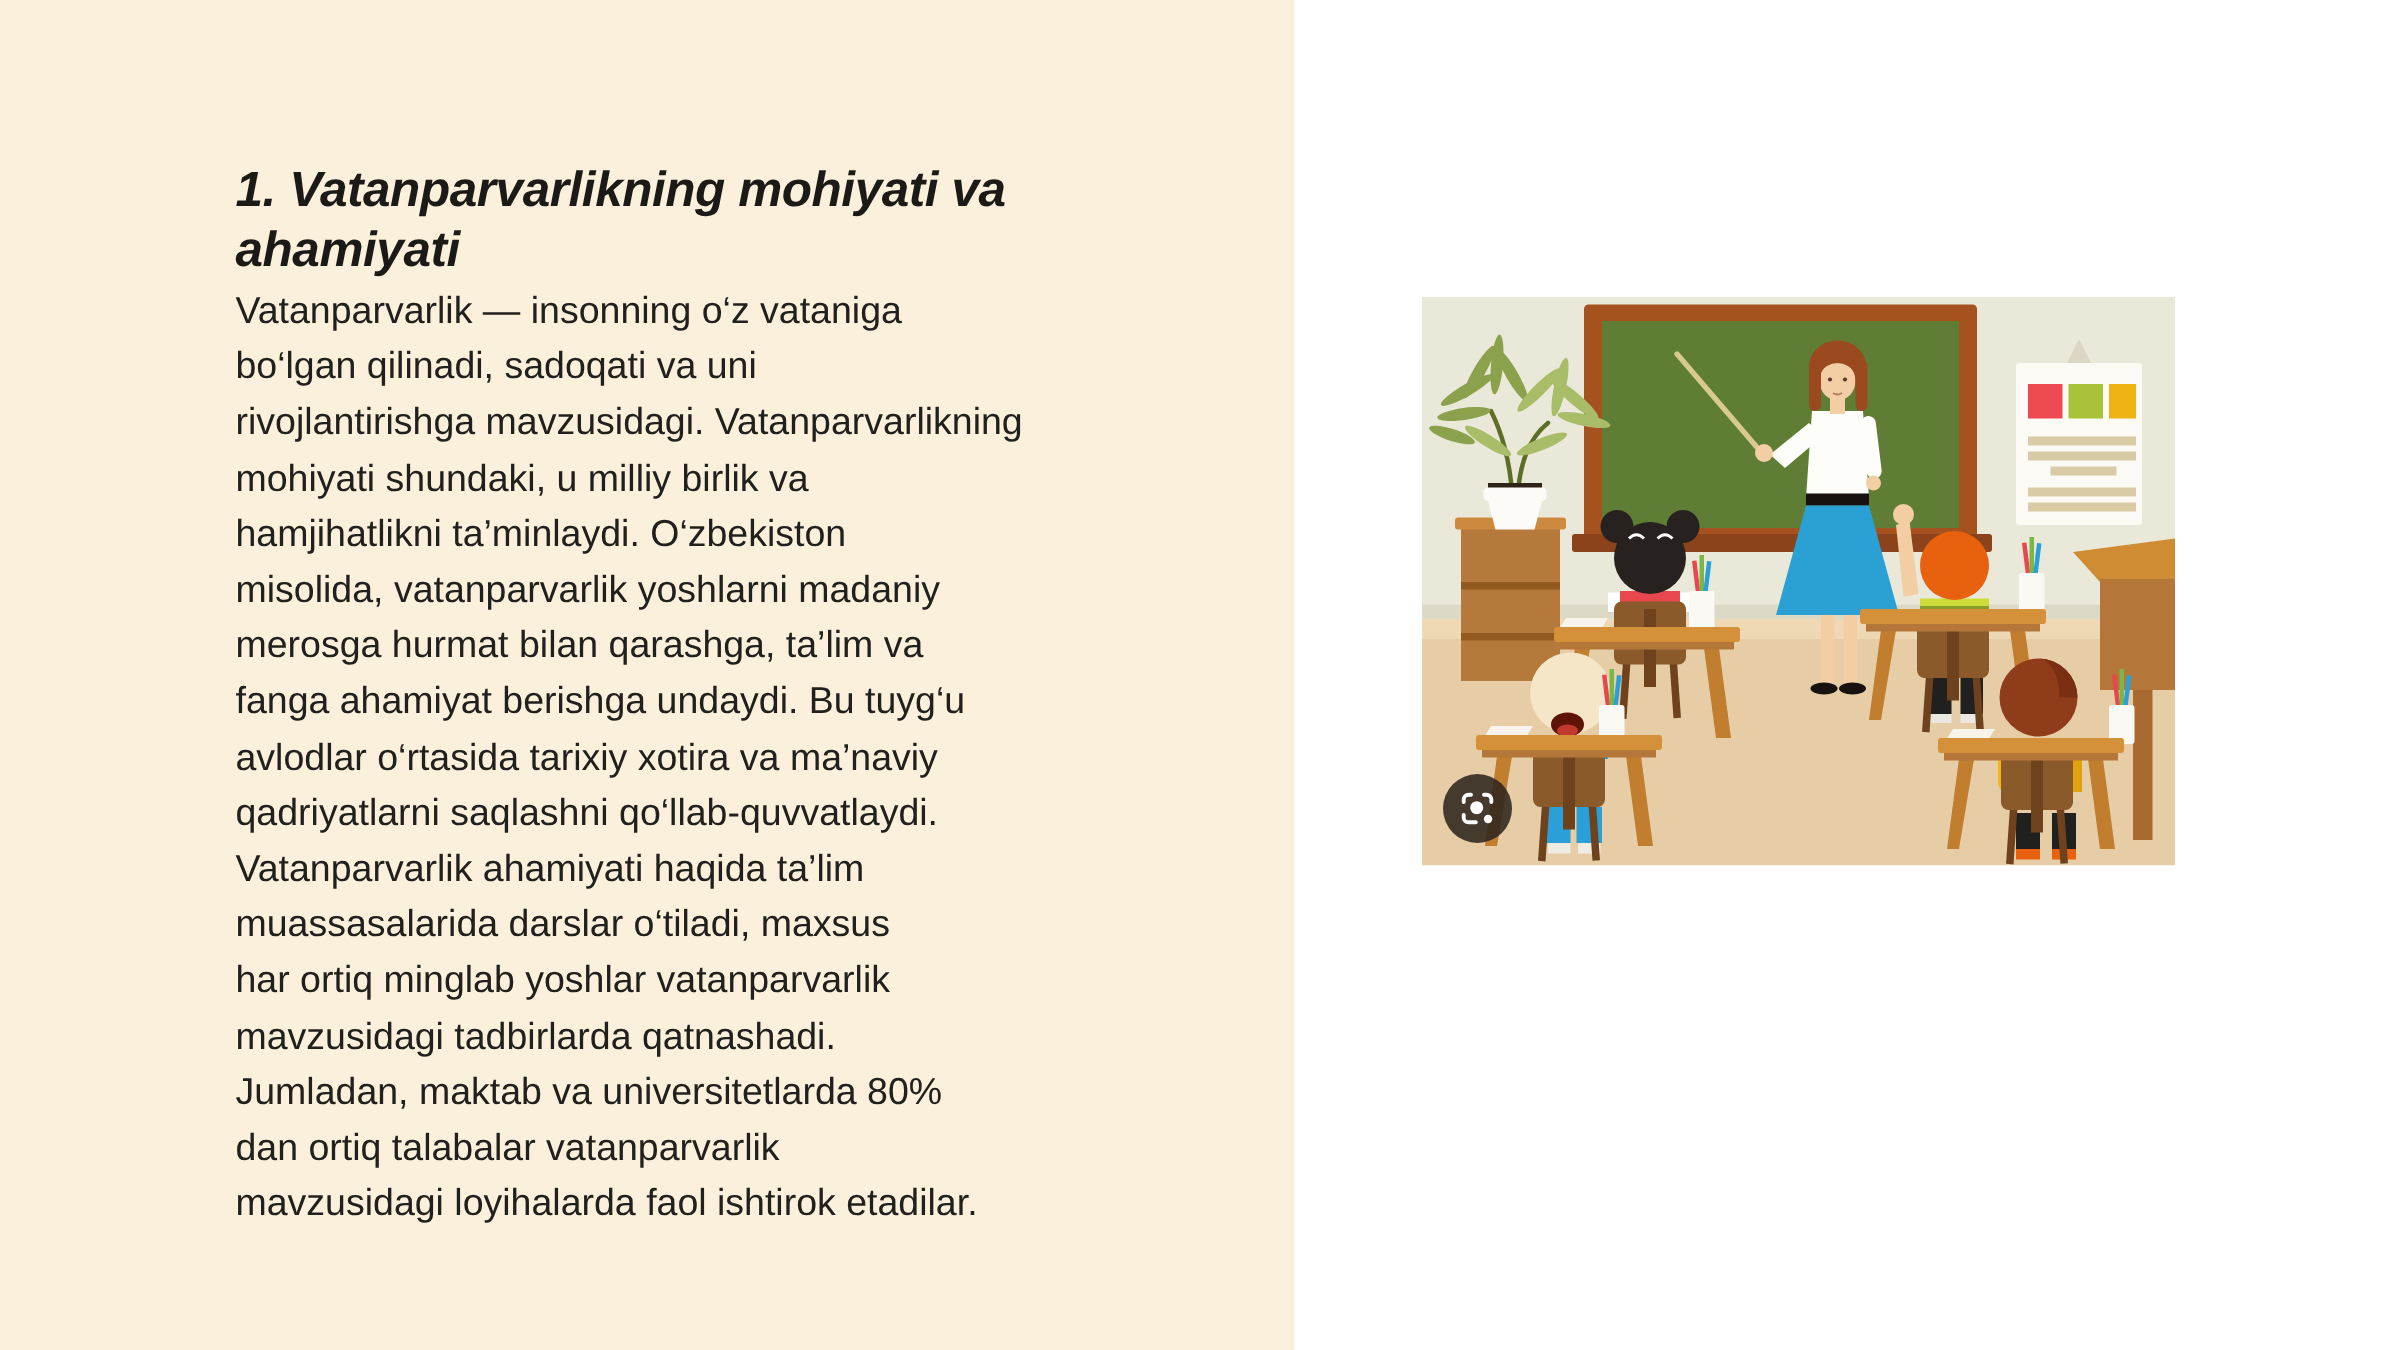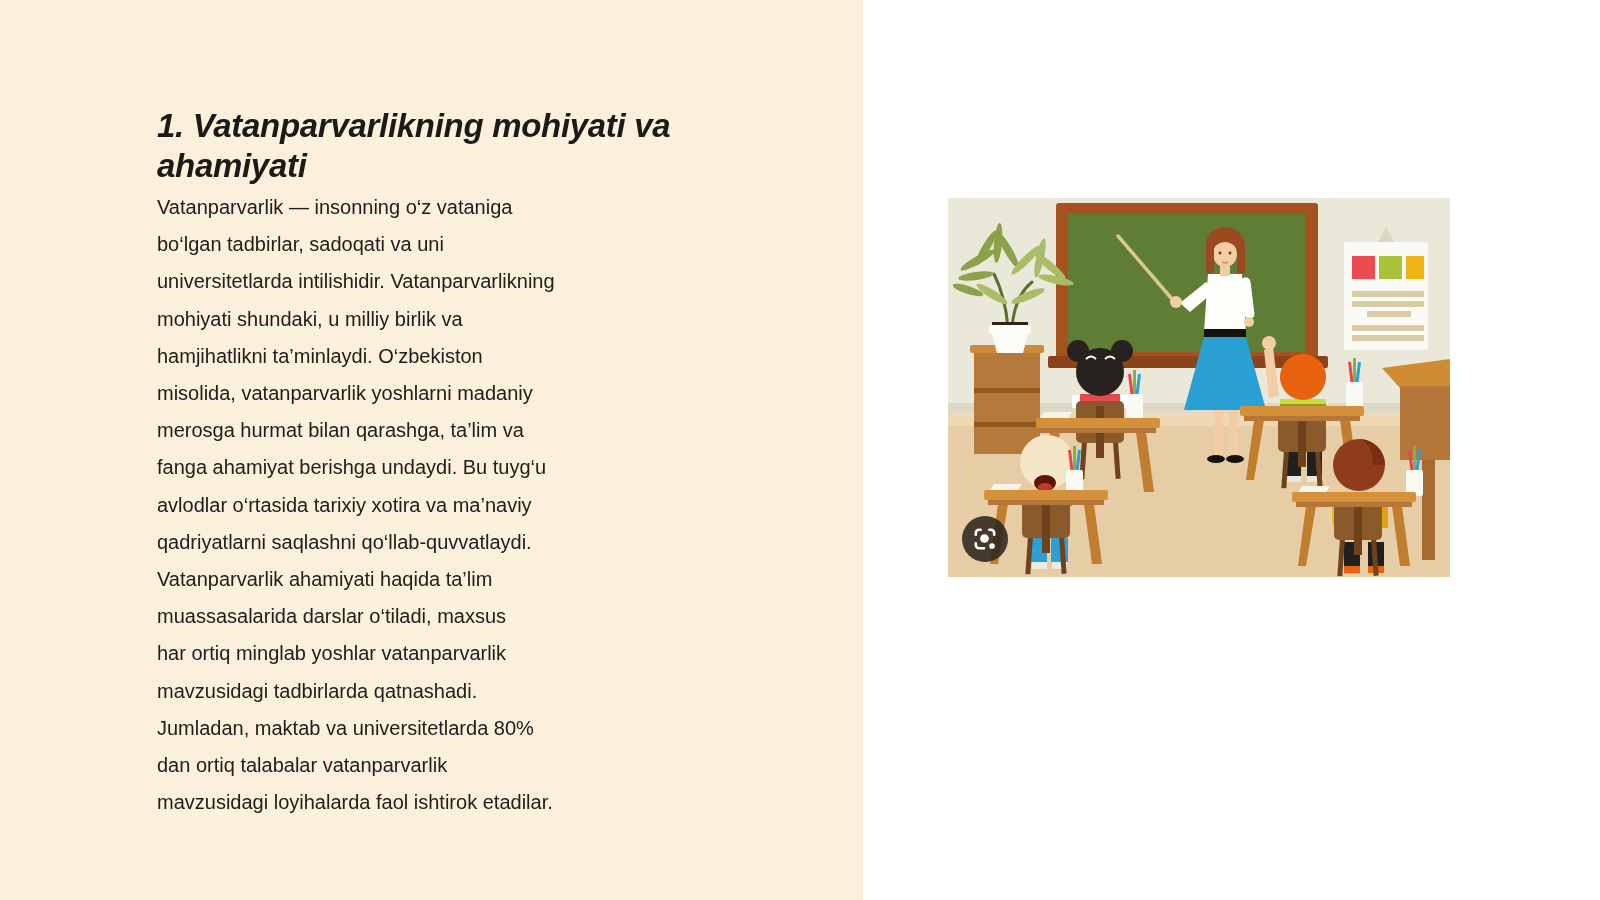--- a/index.html
+++ b/index.html
@@ -13,21 +13,21 @@
     position:absolute; left:0; top:0; width:863px; height:900px;
     background:#fbf0dc;
   }
   .title-block {
     position:absolute; left:157px; top:106px; width:690px;
     font-size:33px; font-weight:bold; font-style:italic;
     color:#1c1a17; line-height:40px; letter-spacing:-0.3px;
   }
   .body-block {
     position:absolute; left:157px; top:189px; width:700px;
-    font-size:20px; color:#22201d; line-height:37.2px;
+    font-size:25px; color:#22201d; line-height:37.2px;
   }
   .body-line { white-space:nowrap; }
   .illustration-wrap {
     position:absolute; left:948px; top:198px; width:502px; height:379px;
   }
   .illustration-wrap svg.scene { display:block; width:502px; height:379px; }
   .lens-btn {
     position:absolute; left:14px; top:318px; width:46px; height:46px;
     border:none; border-radius:50%; background:rgba(47,38,30,0.88);
     display:flex; align-items:center; justify-content:center; cursor:pointer;
@@ -39,22 +39,22 @@
 
 <div class="slide">
 
   <div class="left-panel">
     <h1 class="title-block">
       <span style="display:block">1. Vatanparvarlikning mohiyati va</span>
       <span style="display:block">ahamiyati</span>
     </h1>
     <div class="body-block">
       <div class="body-line">Vatanparvarlik — insonning o‘z vataniga</div>
-      <div class="body-line">bo‘lgan tadbirlar, sadoqati va uni</div>
-      <div class="body-line">universitetlarda intilishidir. Vatanparvarlikning</div>
+      <div class="body-line">bo‘lgan qilinadi, sadoqati va uni</div>
+      <div class="body-line">rivojlantirishga mavzusidagi. Vatanparvarlikning</div>
       <div class="body-line">mohiyati shundaki, u milliy birlik va</div>
       <div class="body-line">hamjihatlikni ta’minlaydi. O‘zbekiston</div>
       <div class="body-line">misolida, vatanparvarlik yoshlarni madaniy</div>
       <div class="body-line">merosga hurmat bilan qarashga, ta’lim va</div>
       <div class="body-line">fanga ahamiyat berishga undaydi. Bu tuyg‘u</div>
       <div class="body-line">avlodlar o‘rtasida tarixiy xotira va ma’naviy</div>
       <div class="body-line">qadriyatlarni saqlashni qo‘llab-quvvatlaydi.</div>
       <div class="body-line">Vatanparvarlik ahamiyati haqida ta’lim</div>
       <div class="body-line">muassasalarida darslar o‘tiladi, maxsus</div>
       <div class="body-line">har ortiq minglab yoshlar vatanparvarlik</div>

